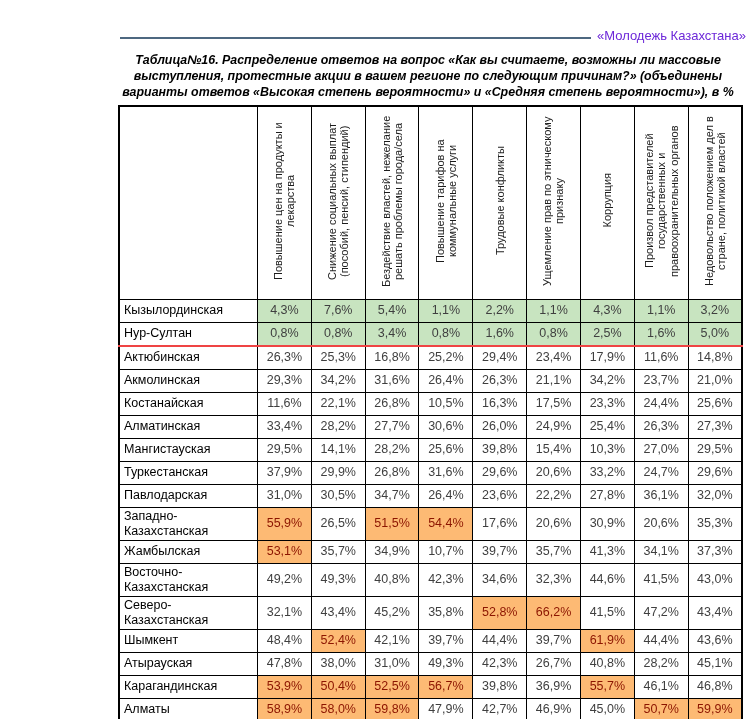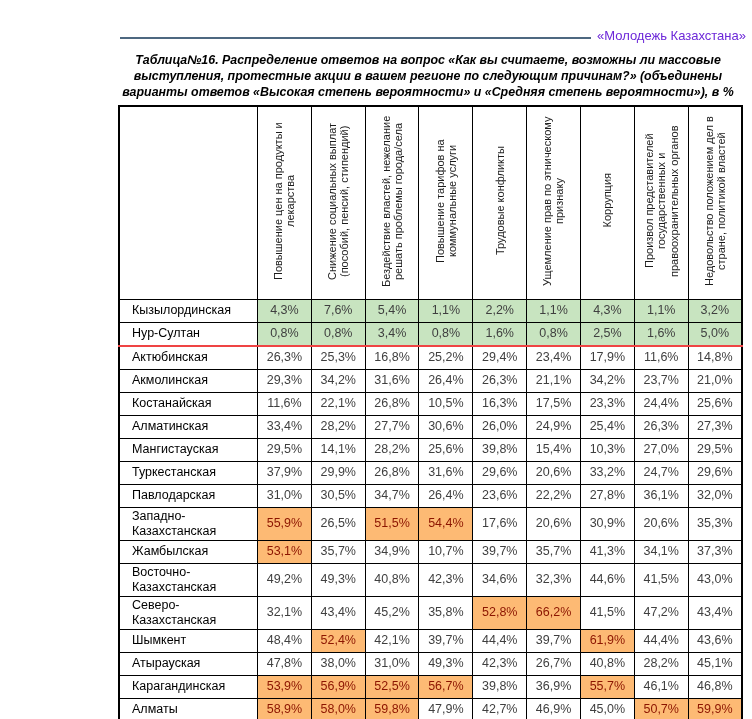--- a/index.html
+++ b/index.html
@@ -46,21 +46,21 @@
     max-height:182px;
     font-size:11px;line-height:1.12;color:#1c1c1c;
     white-space:normal;text-align:center;
   }
   thead tr th{border-bottom:2px solid #000;}
   tbody td{
     height:20px;line-height:15px;vertical-align:middle;
     font-size:12.5px;padding:1px 2px;
   }
   td.region{
-    text-align:left;padding-left:12px;color:#000;
+    text-align:left;padding-left:4px;color:#000;
     border-right:2px solid #000;background:#fff;
   }
   td.val{text-align:center;color:#3f3f3f;}
   tr.green td.val{background:#c8e4c0;}
   tr.sep td{border-bottom:2px solid #ef4444;margin-top:32px;}
   td.val.red{background:#fdba74;color:#8c1500;}
 </style>
 </head>
 <body>
 
@@ -265,21 +265,21 @@
           <td class="val">49,3%</td>
           <td class="val">42,3%</td>
           <td class="val">26,7%</td>
           <td class="val">40,8%</td>
           <td class="val">28,2%</td>
           <td class="val">45,1%</td>
         </tr>
         <tr>
           <td class="region">Карагандинская</td>
           <td class="val red">53,9%</td>
-          <td class="val red">56,9%</td>
+          <td class="val red">50,4%</td>
           <td class="val red">52,5%</td>
           <td class="val red">56,7%</td>
           <td class="val">39,8%</td>
           <td class="val">36,9%</td>
           <td class="val red">55,7%</td>
           <td class="val">46,1%</td>
           <td class="val">46,8%</td>
         </tr>
         <tr>
           <td class="region">Алматы</td>

